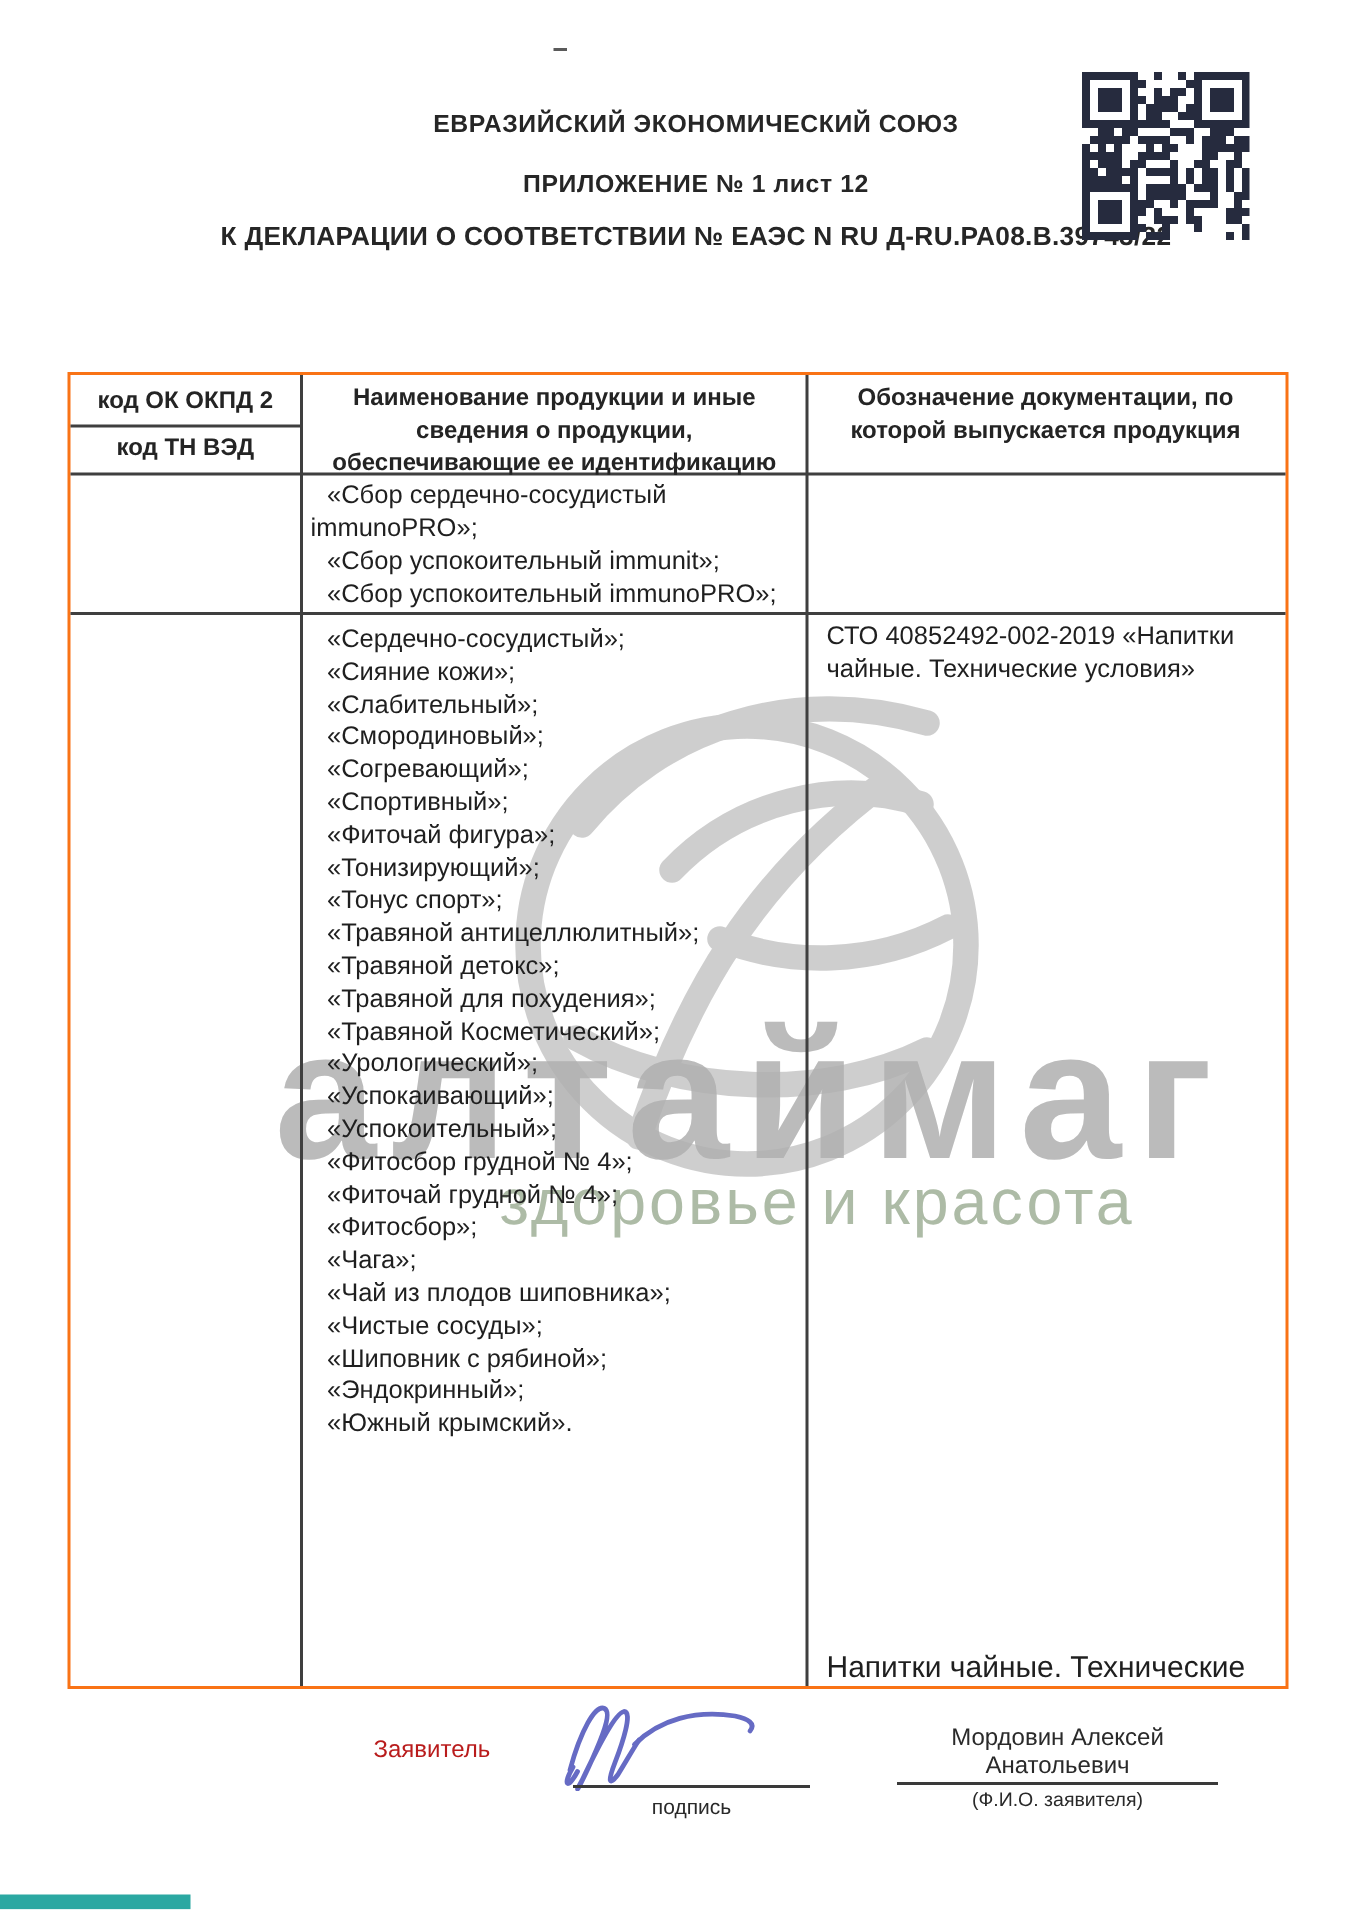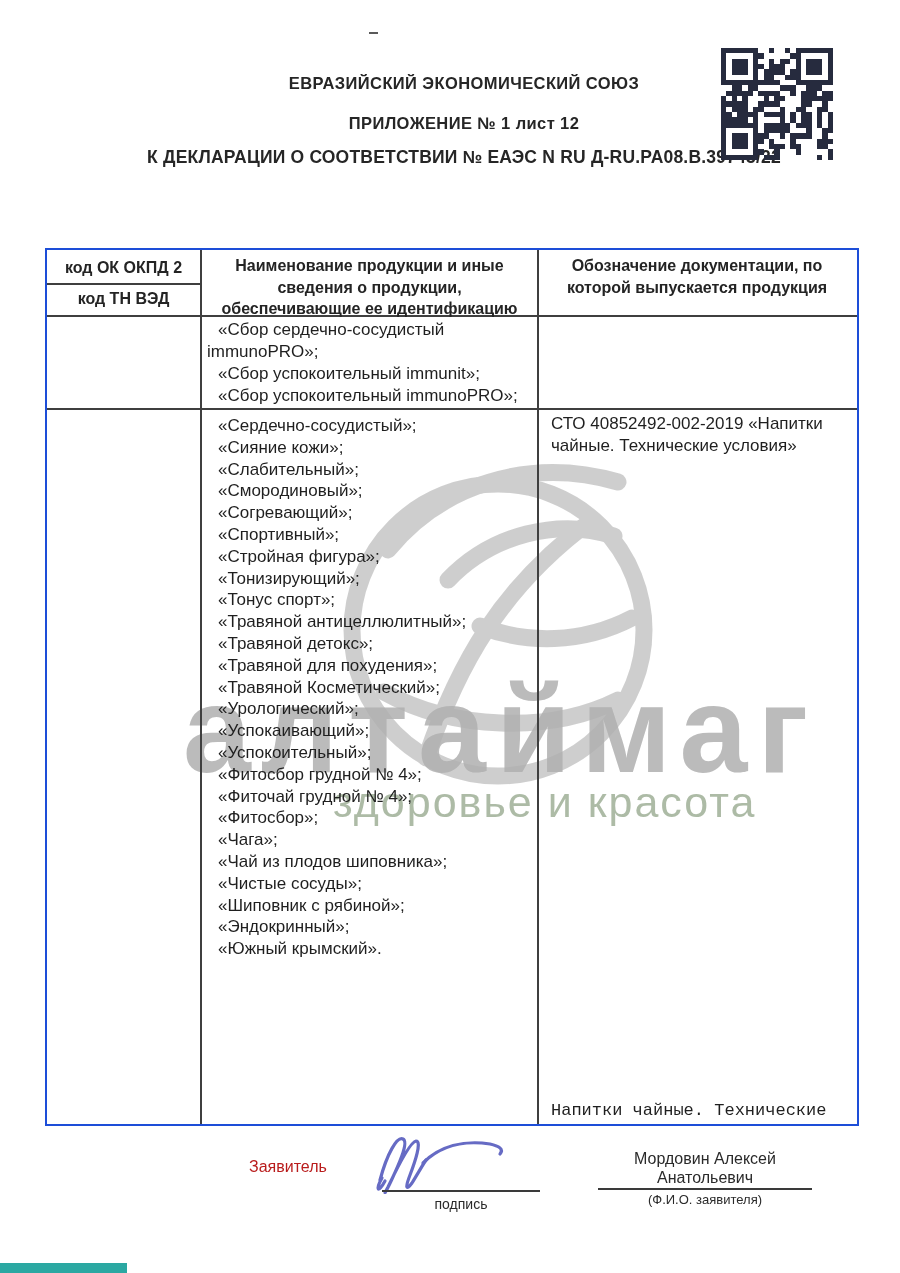--- a/index.html
+++ b/index.html
@@ -20,40 +20,40 @@
   .hline{position:absolute;left:0;right:0;text-align:center;font-weight:bold;color:#262626;padding-left:28px;}
   .h-union{top:74px;font-size:16.5px;letter-spacing:.4px;}
   .h-annex{top:114px;font-size:16.5px;letter-spacing:.4px;}
   .h-decl{top:147px;font-size:17.5px;letter-spacing:.2px;}
   .top-dash{position:absolute;left:369px;top:32px;width:9px;height:2px;background:#5a5a5a;}
 
   .qr{position:absolute;left:721px;top:48px;width:112px;height:112px;}
   .qr svg{width:100%;height:100%;}
 
   
-  .tbl{position:absolute;left:45px;top:248px;width:810px;height:874px;border:2px solid #1d4ed8;}
+  .tbl{position:absolute;left:45px;top:248px;width:810px;height:874px;border:2px solid #f97316;}
   .vline{position:absolute;top:0;bottom:0;width:2px;background:#3f3f3f;}
   .v1{left:153px;} .v2{left:490px;}
   .hdiv{position:absolute;left:0;right:0;height:2px;background:#3f3f3f;}
   .hd1{top:65px;} .hd2{top:158px;}
 
   .th{position:absolute;font-weight:bold;font-size:16px;text-align:center;color:#242424;line-height:21.5px;}
   .th-c1t{left:0;width:153px;top:7px;}
   .c1-rule{position:absolute;left:0;width:153px;top:33px;height:2px;background:#3f3f3f;}
   .th-c1b{left:0;width:153px;top:38px;}
   .th-c2{left:155px;width:335px;top:5px;}
   .th-c3{left:492px;width:316px;top:5px;}
 
   .plist{position:absolute;font-size:17px;color:#1f1f1f;}
   .plist div{text-indent:11px;}
   .list-r1{left:160px;top:69px;width:322px;line-height:22px;}
   .list-r2{left:160px;top:165px;width:324px;line-height:21.8px;}
 
   .doc-ref{position:absolute;left:504px;top:163px;width:298px;font-size:17px;line-height:22px;color:#1f1f1f;}
-  .doc-bottom{position:absolute;left:504px;top:851px;width:300px;font-size:17px;color:#1f1f1f;font-family:Liberation Mono, monospace;}
+  .doc-bottom{position:absolute;left:504px;top:851px;width:300px;font-size:20px;color:#1f1f1f;}
   .other-info{position:absolute;left:165px;top:841px;width:320px;font-size:16.5px;color:#1f1f1f;}
   .other-info .lbl{font-weight:bold;}
 
   
   .f-applicant{position:absolute;left:249px;top:1158px;font-size:16px;color:#b91c1c;}
   .sig{position:absolute;left:358px;top:1128px;width:170px;height:66px;}
   .sig-line{position:absolute;left:382px;top:1190px;width:158px;border-top:2px solid #3a3a3a;}
   .sig-cap{position:absolute;left:382px;top:1196px;width:158px;text-align:center;font-size:14px;color:#2a2a2a;}
   .name-block{position:absolute;left:598px;top:1150px;width:214px;text-align:center;
               font-size:16px;line-height:18.5px;color:#2a2a2a;}
@@ -288,21 +288,21 @@
           <div>«Сбор успокоительный immunoPRO»;</div>
         </div>
 
       <div class="plist list-r2">
           <div>«Сердечно-сосудистый»;</div>
           <div>«Сияние кожи»;</div>
           <div>«Слабительный»;</div>
           <div>«Смородиновый»;</div>
           <div>«Согревающий»;</div>
           <div>«Спортивный»;</div>
-          <div>«Стройная фигура»;</div>
+          <div>«Фиточай фигура»;</div>
           <div>«Тонизирующий»;</div>
           <div>«Тонус спорт»;</div>
           <div>«Травяной антицеллюлитный»;</div>
           <div>«Травяной детокс»;</div>
           <div>«Травяной для похудения»;</div>
           <div>«Травяной Косметический»;</div>
           <div>«Урологический»;</div>
           <div>«Успокаивающий»;</div>
           <div>«Успокоительный»;</div>
           <div>«Фитосбор грудной № 4»;</div>

